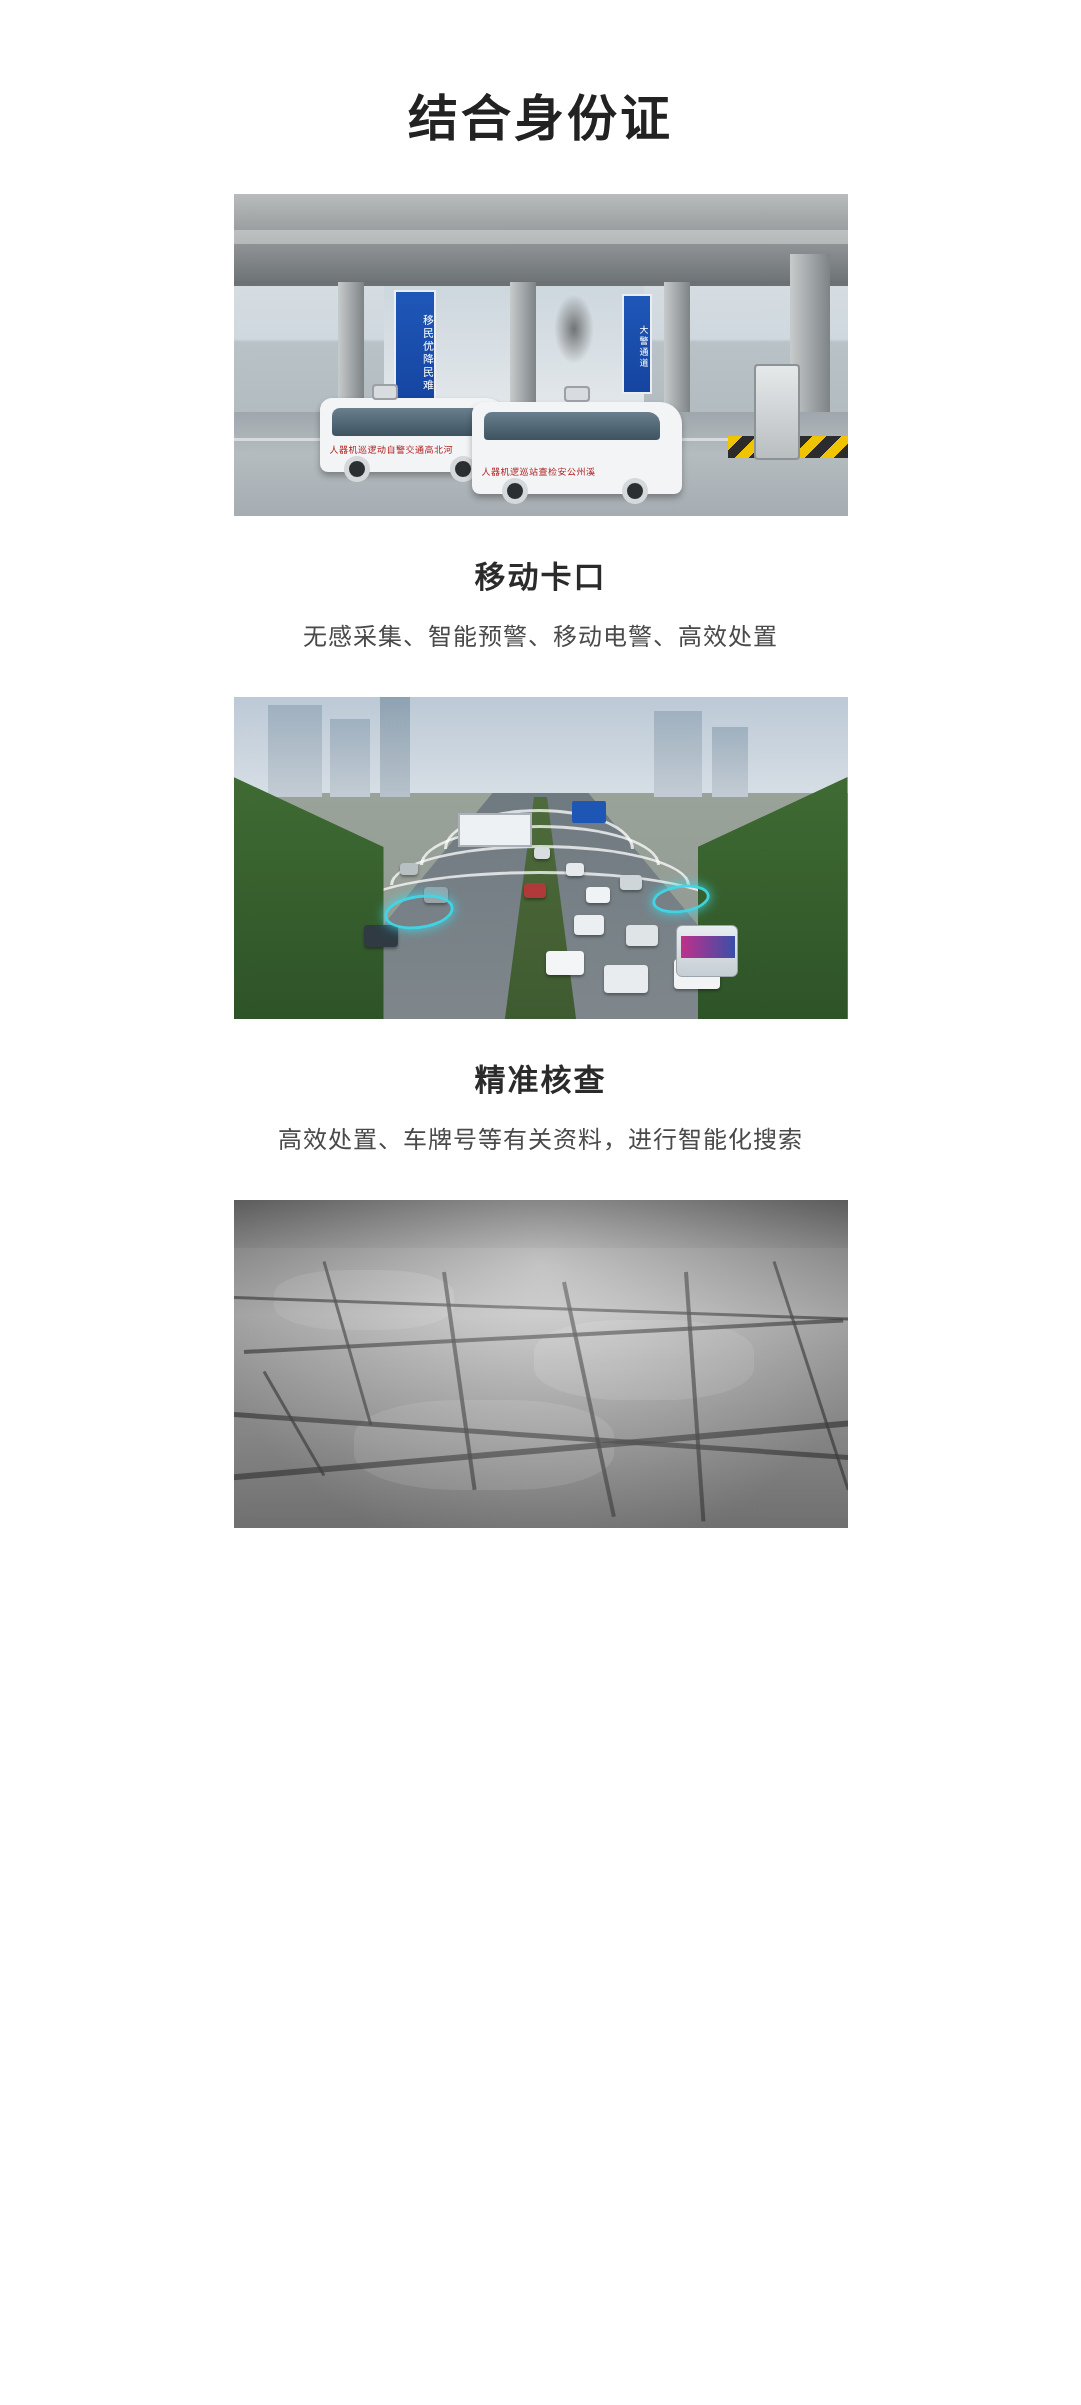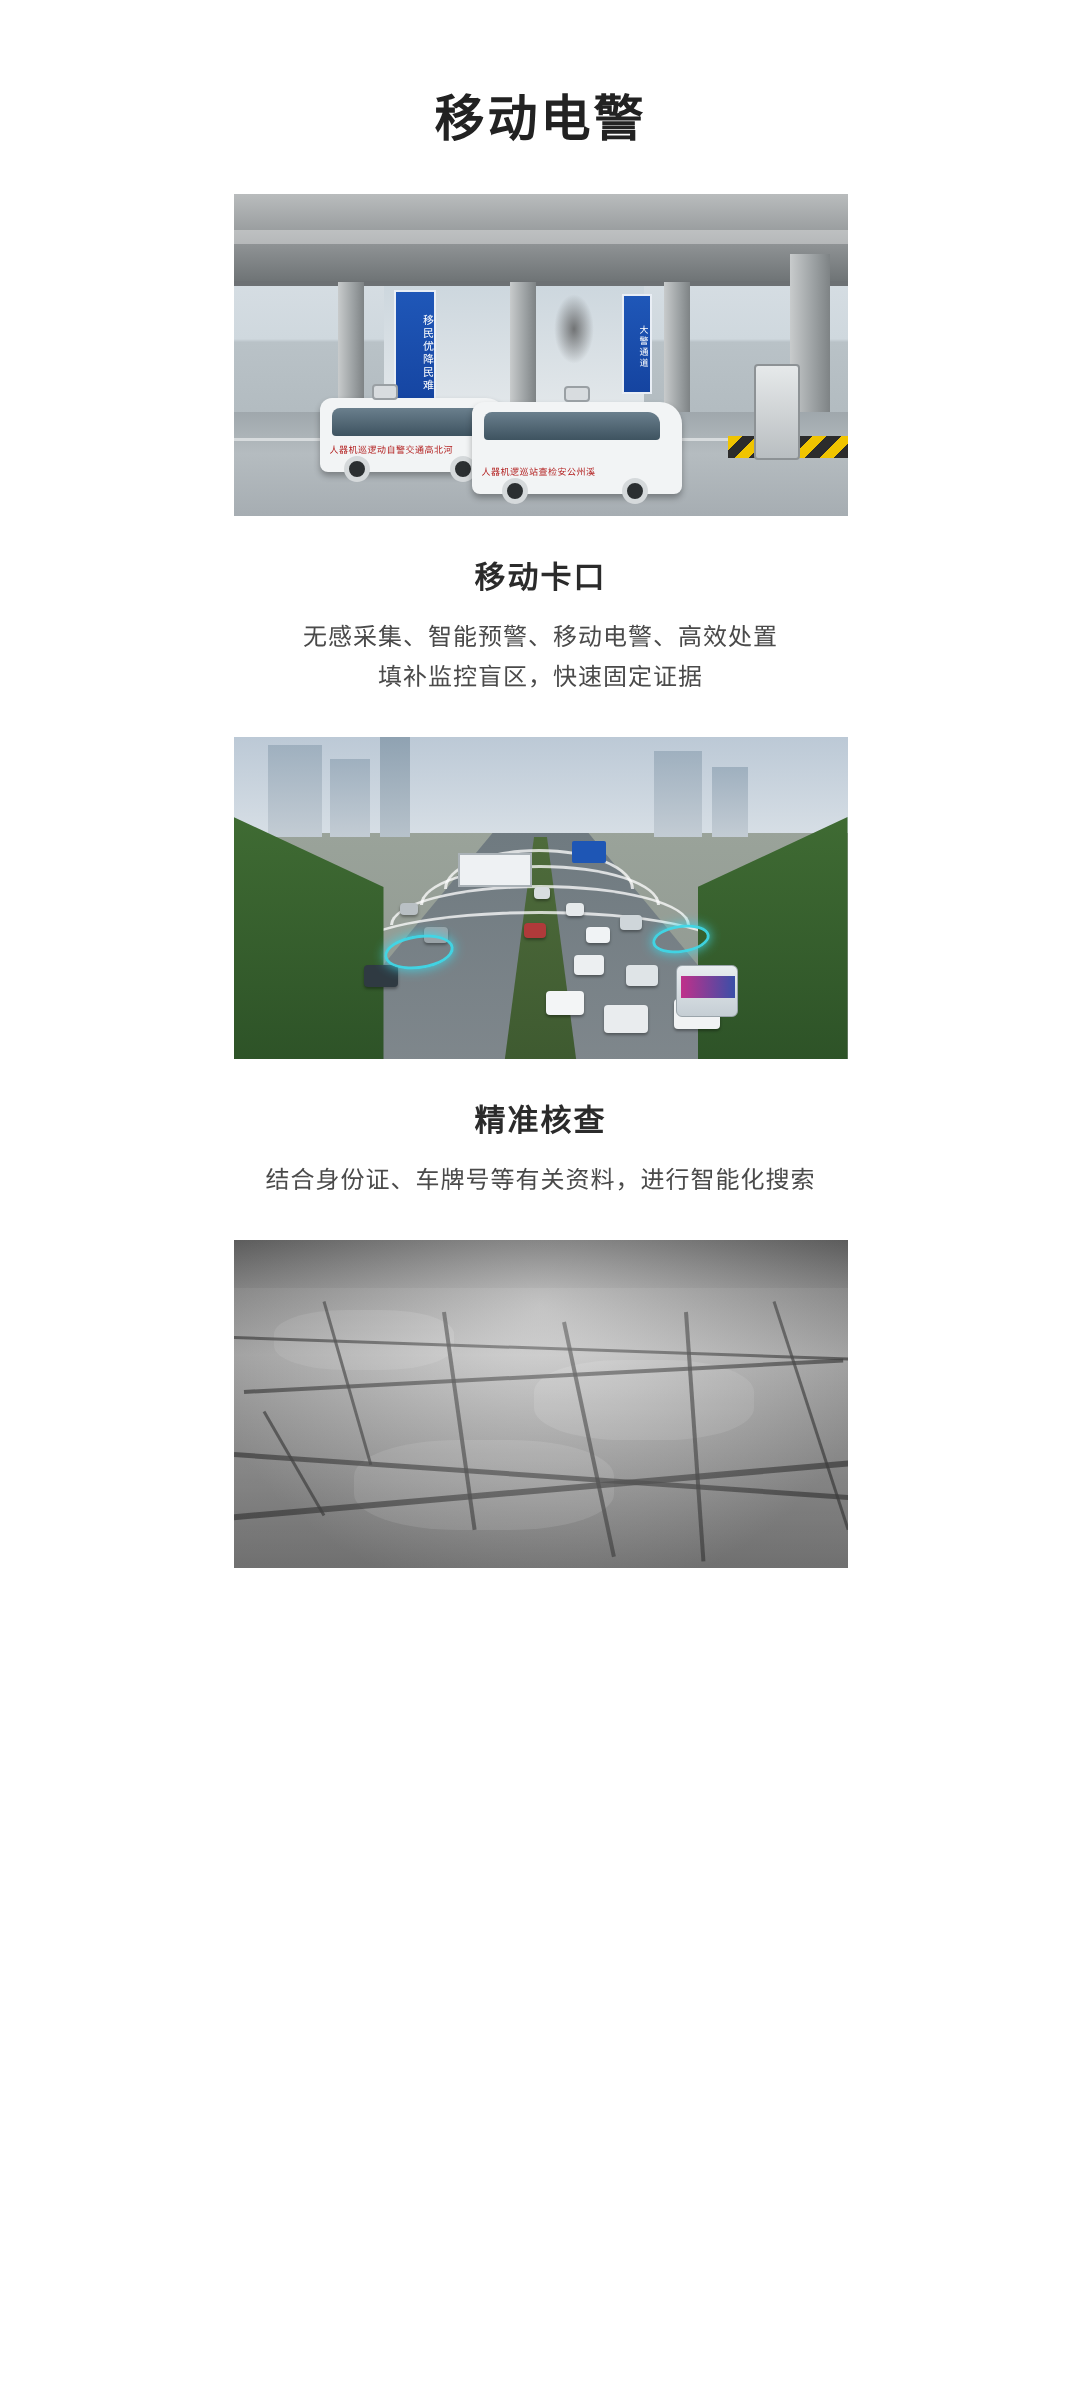--- a/index.html
+++ b/index.html
@@ -195,21 +195,21 @@
     background: radial-gradient(ellipse at 50% 20%, rgba(255,255,255,.25), rgba(0,0,0,.22) 80%);
   }
   .img3 .edge {
     position: absolute; left: 0; top: 0; width: 100%; height: 48px;
     background: linear-gradient(#6f6f6f,#9d9d9d);
   }
 </style>
 </head>
 <body>
 
-<h1 class="page-title">移动电警</h1>
+<h1 class="page-title">结合身份证</h1>
 
 <section class="section">
   <div class="photo img1">
     <div class="canopy"></div>
     <div class="sky"></div>
     <div class="smoke"></div>
     <div class="pillar p1"></div>
     <div class="pillar p2"></div>
     <div class="pillar p3"></div>
     <div class="pillar p4"></div>
@@ -232,21 +232,20 @@
       <div class="sensor" style="top:-16px;left:92px;"></div>
       <div class="win"></div>
       <div class="txt">人器机逻巡站查检安公州溪</div>
       <div class="wheel" style="left:30px;"></div>
       <div class="wheel" style="left:150px;"></div>
     </div>
   </div>
 
   <h2 class="caption-title">移动卡口</h2>
   <p class="caption-line">无感采集、智能预警、移动电警、高效处置</p>
-  <p class="caption-line">填补监控盲区，快速固定证据</p>
 </section>
 
 <div class="section-gap"></div>
 
 <section class="section">
   <div class="photo img2">
     <div class="skyline"></div>
     <div class="bld b1"></div>
     <div class="bld b2"></div>
     <div class="bld b3"></div>
@@ -281,21 +280,21 @@
       <div class="v" style="left:130px;top:228px;width:34px;height:22px;background:#2f3a42;"></div>
       <div class="v" style="left:190px;top:190px;width:24px;height:16px;background:#9aa3a8;"></div>
       <div class="v" style="left:166px;top:166px;width:18px;height:12px;background:#b9c0c4;"></div>
       <div class="bus"></div>
       <div class="halo" style="left:150px;top:198px;"></div>
       <div class="halo" style="left:418px;top:188px;width:58px;height:28px;"></div>
     </div>
   </div>
 
   <h2 class="caption-title">精准核查</h2>
-  <p class="caption-line">结合身份证、车牌号等有关资料，进行智能化搜索</p>
+  <p class="caption-line">高效处置、车牌号等有关资料，进行智能化搜索</p>
 </section>
 
 <div class="section-gap"></div>
 
 <section class="section tall">
   <div class="photo img3">
     <div class="edge"></div>
     <div class="patch" style="left:40px;top:70px;width:180px;height:60px;"></div>
     <div class="patch" style="left:300px;top:120px;width:220px;height:80px;"></div>
     <div class="patch" style="left:120px;top:200px;width:260px;height:90px;"></div>

